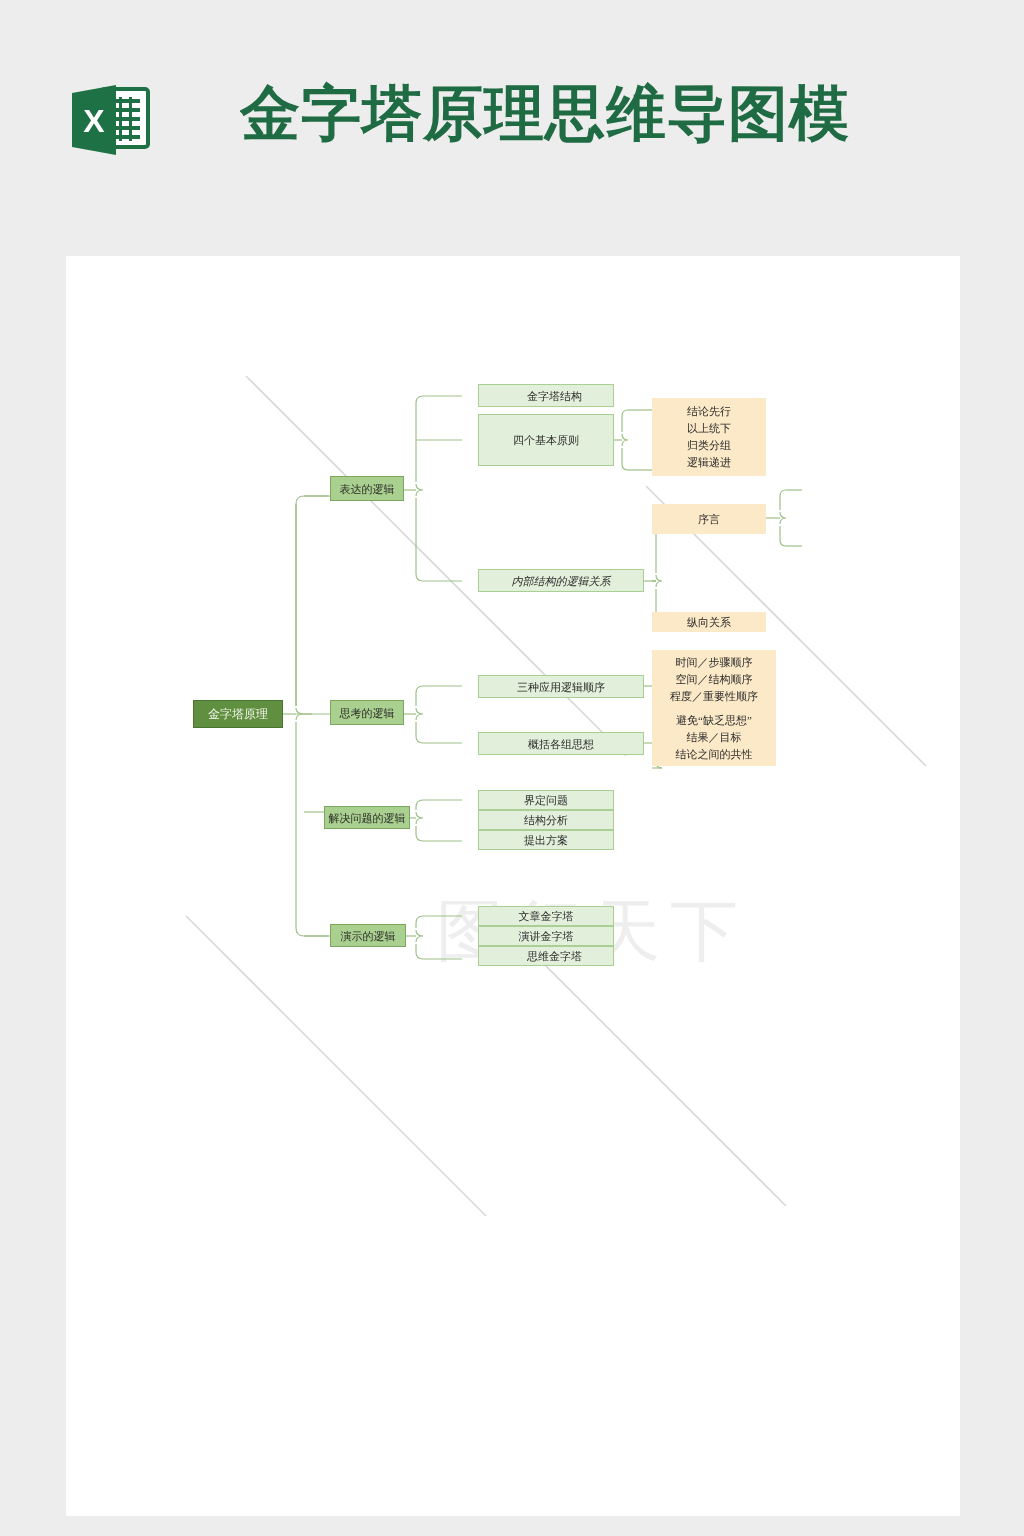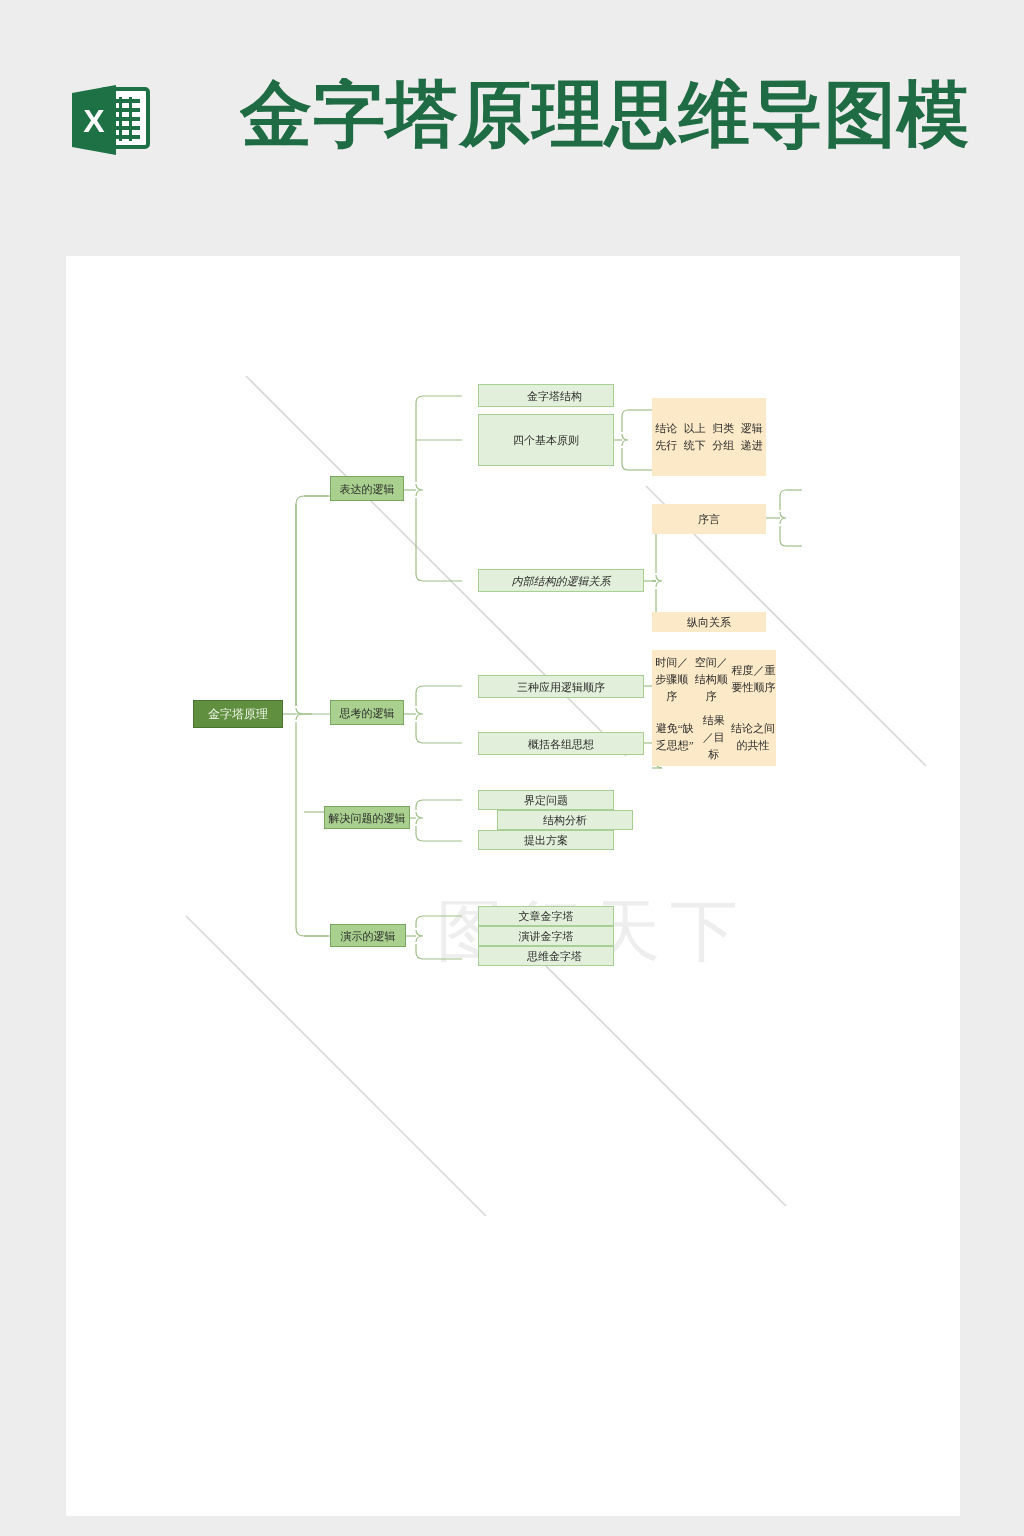--- a/index.html
+++ b/index.html
@@ -8,21 +8,21 @@
     background:#ededed;
     font-family:"Liberation Sans","DejaVu Sans",sans-serif;
     overflow:hidden;position:relative;
   }
 
   
   .header{position:absolute;left:0;top:0;width:1024px;height:256px;background:#ededed;}
   .logo{position:absolute;left:68px;top:83px;width:84px;height:74px;}
   .title{
     position:absolute;left:240px;top:78px;width:740px;height:72px;
-    color:#1f6b43;font-size:72px;font-weight:bold;line-height:72px;
+    color:#1f6b43;font-size:60px;font-weight:bold;line-height:72px;
     letter-spacing:1px;white-space:nowrap;overflow:hidden;
   }
   .subtitle{
     position:absolute;left:240px;top:153px;width:660px;height:40px;
     color:#3f3f3f;font-size:32px;line-height:40px;text-align:center;white-space:nowrap;
   }
 
   
   .page{position:absolute;left:66px;top:256px;width:894px;height:1260px;background:#ffffff;overflow:hidden;}
 
@@ -42,21 +42,21 @@
     position:absolute;box-sizing:border-box;
     font-family:"Liberation Serif","DejaVu Serif",serif;
     display:flex;align-items:center;justify-content:center;
     text-align:center;color:#2f2f2f;font-size:11px;line-height:14px;
   }
   .n-root{background:#5f8f3f;border:1px solid #4a7530;color:#f3f6ea;font-size:12px;}
   .n-l1{background:#a9d08e;border:1px solid #7ba860;color:#2b2b2b;font-size:11px;}
   .n-l2{background:#e2efda;border:1px solid #a9cf94;color:#2b2b2b;font-size:11px;}
   .n-l3{background:#fbe9c8;border:0;color:#2b2b2b;font-size:11px;}
   .n-leaf{background:transparent;border:0;color:#2b2b2b;font-size:11px;}
-  .stack{display:flex;justify-content:center;}
+  .stack{display:flex;flex-direction:column;justify-content:center;}
   .stack > span{display:block;line-height:17px;}
 </style>
 </head>
 <body>
 
 <div class="header">
 
   <svg class="logo" viewBox="0 0 84 74">
     <rect x="34" y="6" width="46" height="58" rx="3" fill="#ffffff" stroke="#1e7145" stroke-width="4"></rect>
     <g fill="#1e7145">
@@ -213,20 +213,20 @@
       <span>空间／结构顺序</span>
       <span>程度／重要性顺序</span>
     </div>
     <div class="node n-l3 stack" style="left:586px;top:452px;width:124px;height:58px;">
       <span>避免“缺乏思想”</span>
       <span>结果／目标</span>
       <span>结论之间的共性</span>
     </div>
 
     <div class="node n-l2" style="left:412px;top:534px;width:136px;height:20px;">界定问题</div>
-    <div class="node n-l2" style="left:412px;top:554px;width:136px;height:20px;margin-left:19px;">结构分析</div>
+    <div class="node n-l2" style="left:412px;top:554px;width:136px;height:20px;">结构分析</div>
     <div class="node n-l2" style="left:412px;top:574px;width:136px;height:20px;">提出方案</div>
 
     <div class="node n-l2" style="left:412px;top:650px;width:136px;height:20px;">文章金字塔</div>
     <div class="node n-l2" style="left:412px;top:670px;width:136px;height:20px;">演讲金字塔</div>
     <div class="node n-l2" style="left:412px;top:690px;width:136px;height:20px;padding-left:17px;">思维金字塔</div>
   </div>
 </div>
 
 </body></html>

